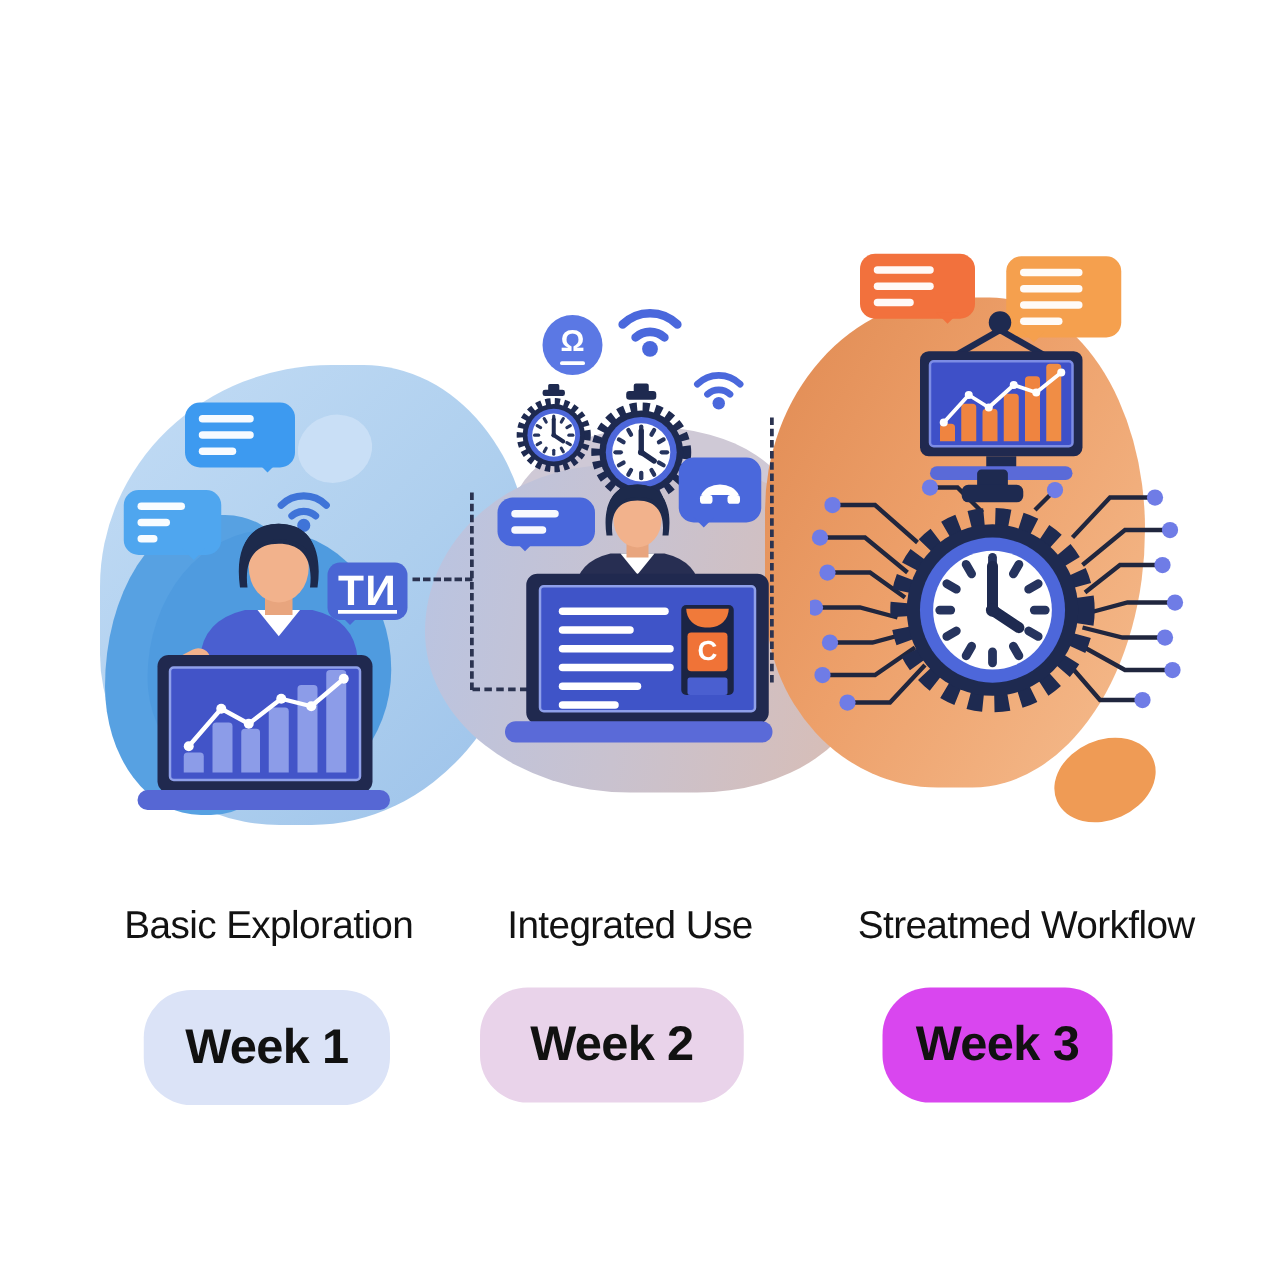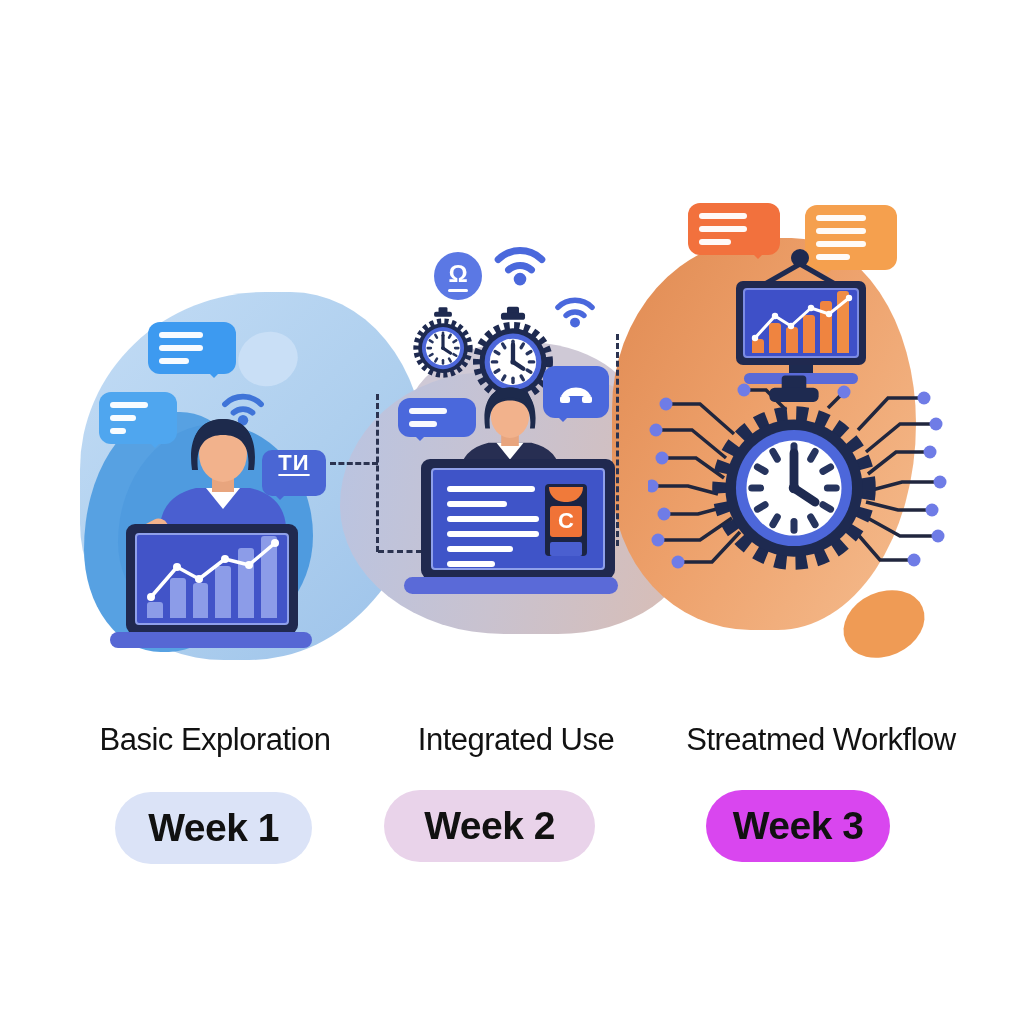--- a/index.html
+++ b/index.html
@@ -40,22 +40,22 @@
     border:9px solid transparent;border-top-color:var(--bc);}
   .bubble.tail-right::after{right:13px;}
   .bubble.tail-left::after{left:13px;}
   .bl{height:6px;background:rgba(255,255,255,.96);border-radius:3px;}
 
   
   .round-badge{position:absolute;border-radius:50%;background:#5b78e4;color:#fff;
     display:flex;flex-direction:column;align-items:center;justify-content:center;
     font-weight:bold;}
   .tn-badge{position:absolute;background:#4a66d4;color:#fff;border-radius:10px;
-    display:flex;align-items:flex-start;justify-content:center;
-    font-weight:bold;font-size:22px;letter-spacing:1px;
+    display:flex;align-items:center;justify-content:center;
+    font-weight:bold;font-size:34px;letter-spacing:1px;
     text-decoration:underline;text-underline-offset:4px;}
   .tn-badge::after{content:"";position:absolute;bottom:-12px;left:10px;width:0;height:0;
     border:8px solid transparent;border-top-color:#4a66d4;}
   .glyph-badge{position:absolute;background:#4a68dc;border-radius:12px;}
   .glyph-badge::after{content:"";position:absolute;bottom:-12px;left:12px;width:0;height:0;
     border:8px solid transparent;border-top-color:#4a68dc;}
 
   
   .bezel{position:absolute;background:#20294f;border-radius:9px;}
   .screen{position:absolute;background:#4254c8;border:2px solid #8fa0ea;border-radius:4px;}
@@ -70,21 +70,21 @@
   .card-c{position:absolute;background:#1b2444;border-radius:4px;overflow:hidden;
     display:flex;flex-direction:column;align-items:center;}
   .card-c .arc{width:34px;height:15px;background:#f07a3a;border-radius:0 0 17px 17px;margin-top:3px;}
   .card-c .label{width:32px;height:32px;background:#f07337;color:#fff;margin-top:4px;
     display:flex;align-items:center;justify-content:center;font-weight:bold;font-size:22px;border-radius:3px;}
   .card-c .foot{width:32px;height:14px;background:#4a5fd0;margin-top:5px;border-radius:2px;}
 
   
   .stage-title{position:absolute;top:722px;width:320px;text-align:center;color:#121212;
     font-size:31px;font-weight:500;letter-spacing:-.5px;}
-  .pill{position:absolute;height:72px;border-radius:38px;display:flex;align-items:center;
+  .pill{position:absolute;height:92px;border-radius:38px;display:flex;align-items:center;
     justify-content:center;color:#111;font-size:39px;font-weight:bold;letter-spacing:-.5px;}
   .pill-1{background:#dbe3f7;}
   .pill-2{background:#e9d3ea;}
   .pill-3{background:#d946ef;}
 </style>
 </head>
 <body>
 
 <div id="canvas">
 
@@ -332,21 +332,21 @@
         <circle cx="290" cy="154" r="6.5"></circle>
       <circle cx="266" cy="178" r="6.5"></circle>
         <circle cx="196" cy="10" r="6.5"></circle>
     </g>
   </svg>
   <svg class="abs" style="left:706px;top:372px;" width="176" height="204">
       <use href="#stopwatch"></use>
     </svg>
 
   <div class="stage-title" style="left:55px;">Basic Exploration</div>
-  <div class="stage-title" style="left:356px;">Integrated Use</div>
+  <div class="stage-title" style="left:344px;">Integrated Use</div>
   <div class="stage-title" style="left:661px;">Streatmed Workflow</div>
 
   <div class="pill pill-1" style="left:115px;top:792px;width:197px;">
     <span>Week 1</span>
   </div>
   <div class="pill pill-2" style="left:384px;top:790px;width:211px;">
     <span>Week 2</span>
   </div>
   <div class="pill pill-3" style="left:706px;top:790px;width:184px;">
     <span>Week 3</span>

